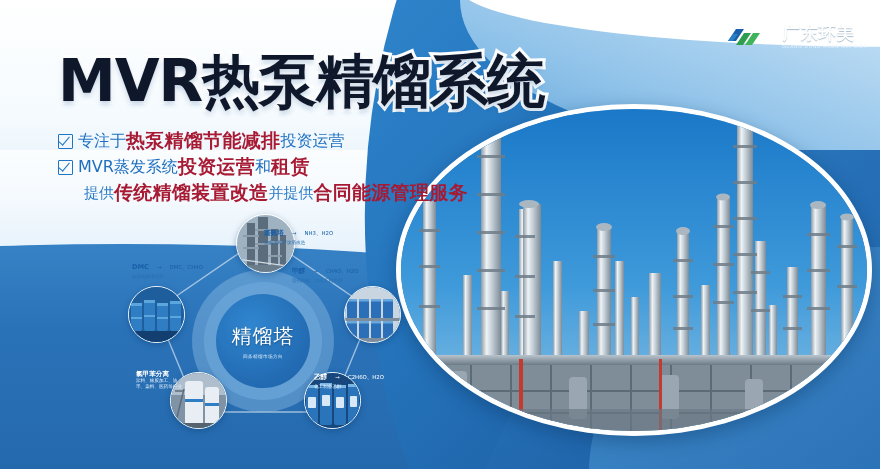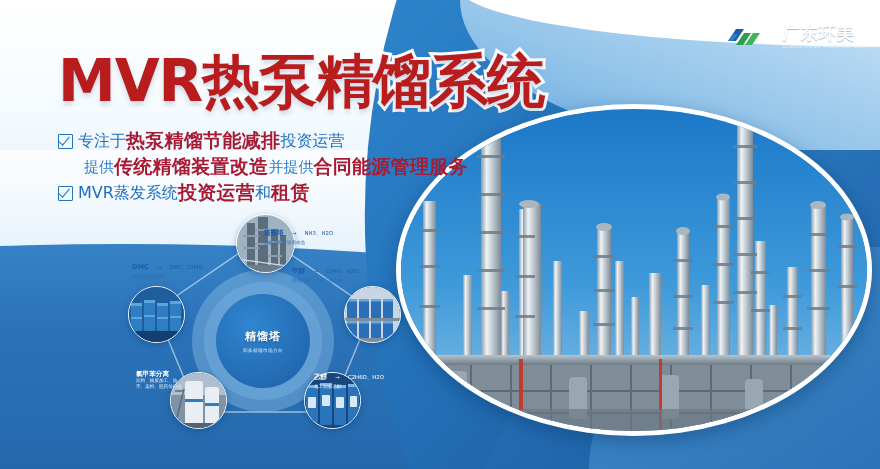--- a/index.html
+++ b/index.html
@@ -41,21 +41,21 @@
   .logo{position:absolute;right:14px;top:25px;display:flex;align-items:center;gap:22px;z-index:30;}
   .logo-mark{position:relative;width:34px;height:24px;}
   .logo-mark svg{display:block;}
   .logo-txt{display:flex;flex-direction:column;align-items:flex-start;line-height:1;}
   .logo-cn{font-size:17px;font-weight:700;color:#ffffff;letter-spacing:1px;
            text-shadow:0 1px 1px rgba(0,60,110,.35);}
   .logo-en{font-size:4.4px;color:#eaf4fd;letter-spacing:.7px;margin-top:3px;transform:scale(1.02);}
 
   
   .headline{position:absolute;left:58px;top:52px;z-index:25;
-    font-size:58px;line-height:1;font-weight:700;color:#b91c1c;
+    font-size:58px;line-height:1;font-weight:700;color:#0f172a;
     font-family:"DejaVu Sans","Liberation Sans",sans-serif;
     letter-spacing:-1px;white-space:nowrap;
     -webkit-text-stroke:6px #ffffff;paint-order:stroke fill;
     text-shadow:0 3px 5px rgba(30,90,150,.28);}
 
   
   .bullets{position:absolute;left:58px;top:128px;z-index:25;}
   .brow{display:flex;align-items:center;white-space:nowrap;height:26px;}
   .brow.indent{padding-left:26px;}
   .chk{display:inline-block;width:13px;height:13px;border:1.6px solid #1f74c4;
@@ -77,21 +77,21 @@
   .diagram svg{position:absolute;left:0;top:0;}
   .node{position:absolute;border-radius:50%;overflow:hidden;border:1.6px solid #ffffff;
         box-shadow:0 2px 6px rgba(10,55,100,.35);}
   .node svg{display:block;width:100%;height:100%;}
   .hub{position:absolute;border-radius:50%;display:flex;flex-direction:column;
        align-items:center;justify-content:center;}
   .hub-o{left:74px;top:56px;width:142px;height:142px;background:rgba(146,190,228,.42);}
   .hub-m{left:86px;top:68px;width:118px;height:118px;background:rgba(112,169,219,.62);}
   .hub-i{left:98px;top:80px;width:94px;height:94px;
          background:radial-gradient(circle at 38% 32%,#2f86cf,#1d5fa6);}
-  .hub-title{color:#fff;font-size:11px;font-weight:700;letter-spacing:1px;
+  .hub-title{color:#fff;font-size:20px;font-weight:400;letter-spacing:1px;
              text-shadow:0 1px 2px rgba(0,40,80,.5);}
   .hub-sub{color:#dbeaf8;font-size:4.6px;letter-spacing:.4px;margin-top:4px;}
 
   .lab{position:absolute;white-space:nowrap;line-height:1.28;}
   .lab-t{font-size:6.6px;font-weight:700;margin-top:8px;}
   .lab-f{font-size:5.4px;font-weight:400;}
   .lab-s{font-size:4.6px;}
   .lab-dark .lab-t,.lab-dark .lab-f{color:#1a5fa8;}
   .lab-dark .lab-s{color:#2a6fb0;}
   .lab-light .lab-t,.lab-light .lab-f{color:#ffffff;}
@@ -132,33 +132,33 @@
 
   <div class="bullets">
 
     <div class="brow">
       <span class="chk"></span>
       <span class="t-blue">专注于</span>
       <span class="t-red">热泵精馏节能减排</span>
       <span class="t-blue">投资运营</span>
     </div>
 
-    <div class="brow indent">
-      <span class="t-blue-sm">提供</span>
-      <span class="t-red">传统精馏装置改造</span>
-      <span class="t-blue-sm">并提供</span>
-      <span class="t-red">合同能源管理服务</span>
-    </div>
-
     <div class="brow">
       <span class="chk"></span>
       <span class="t-blue">MVR蒸发系统</span>
       <span class="t-red">投资运营</span>
       <span class="t-blue">和</span>
       <span class="t-red">租赁</span>
+    </div>
+
+    <div class="brow indent">
+      <span class="t-blue-sm">提供</span>
+      <span class="t-red">传统精馏装置改造</span>
+      <span class="t-blue-sm">并提供</span>
+      <span class="t-red">合同能源管理服务</span>
     </div>
 
   </div>
 
   <div class="photo-oval">
     <svg viewBox="0 0 466 322" preserveAspectRatio="none" aria-hidden="true">
       <defs>
         <linearGradient id="sky" x1="0" y1="0" x2="0" y2="1">
           <stop offset="0%" stop-color="#1a78c8"></stop>
           <stop offset="55%" stop-color="#3f9ada"></stop>

